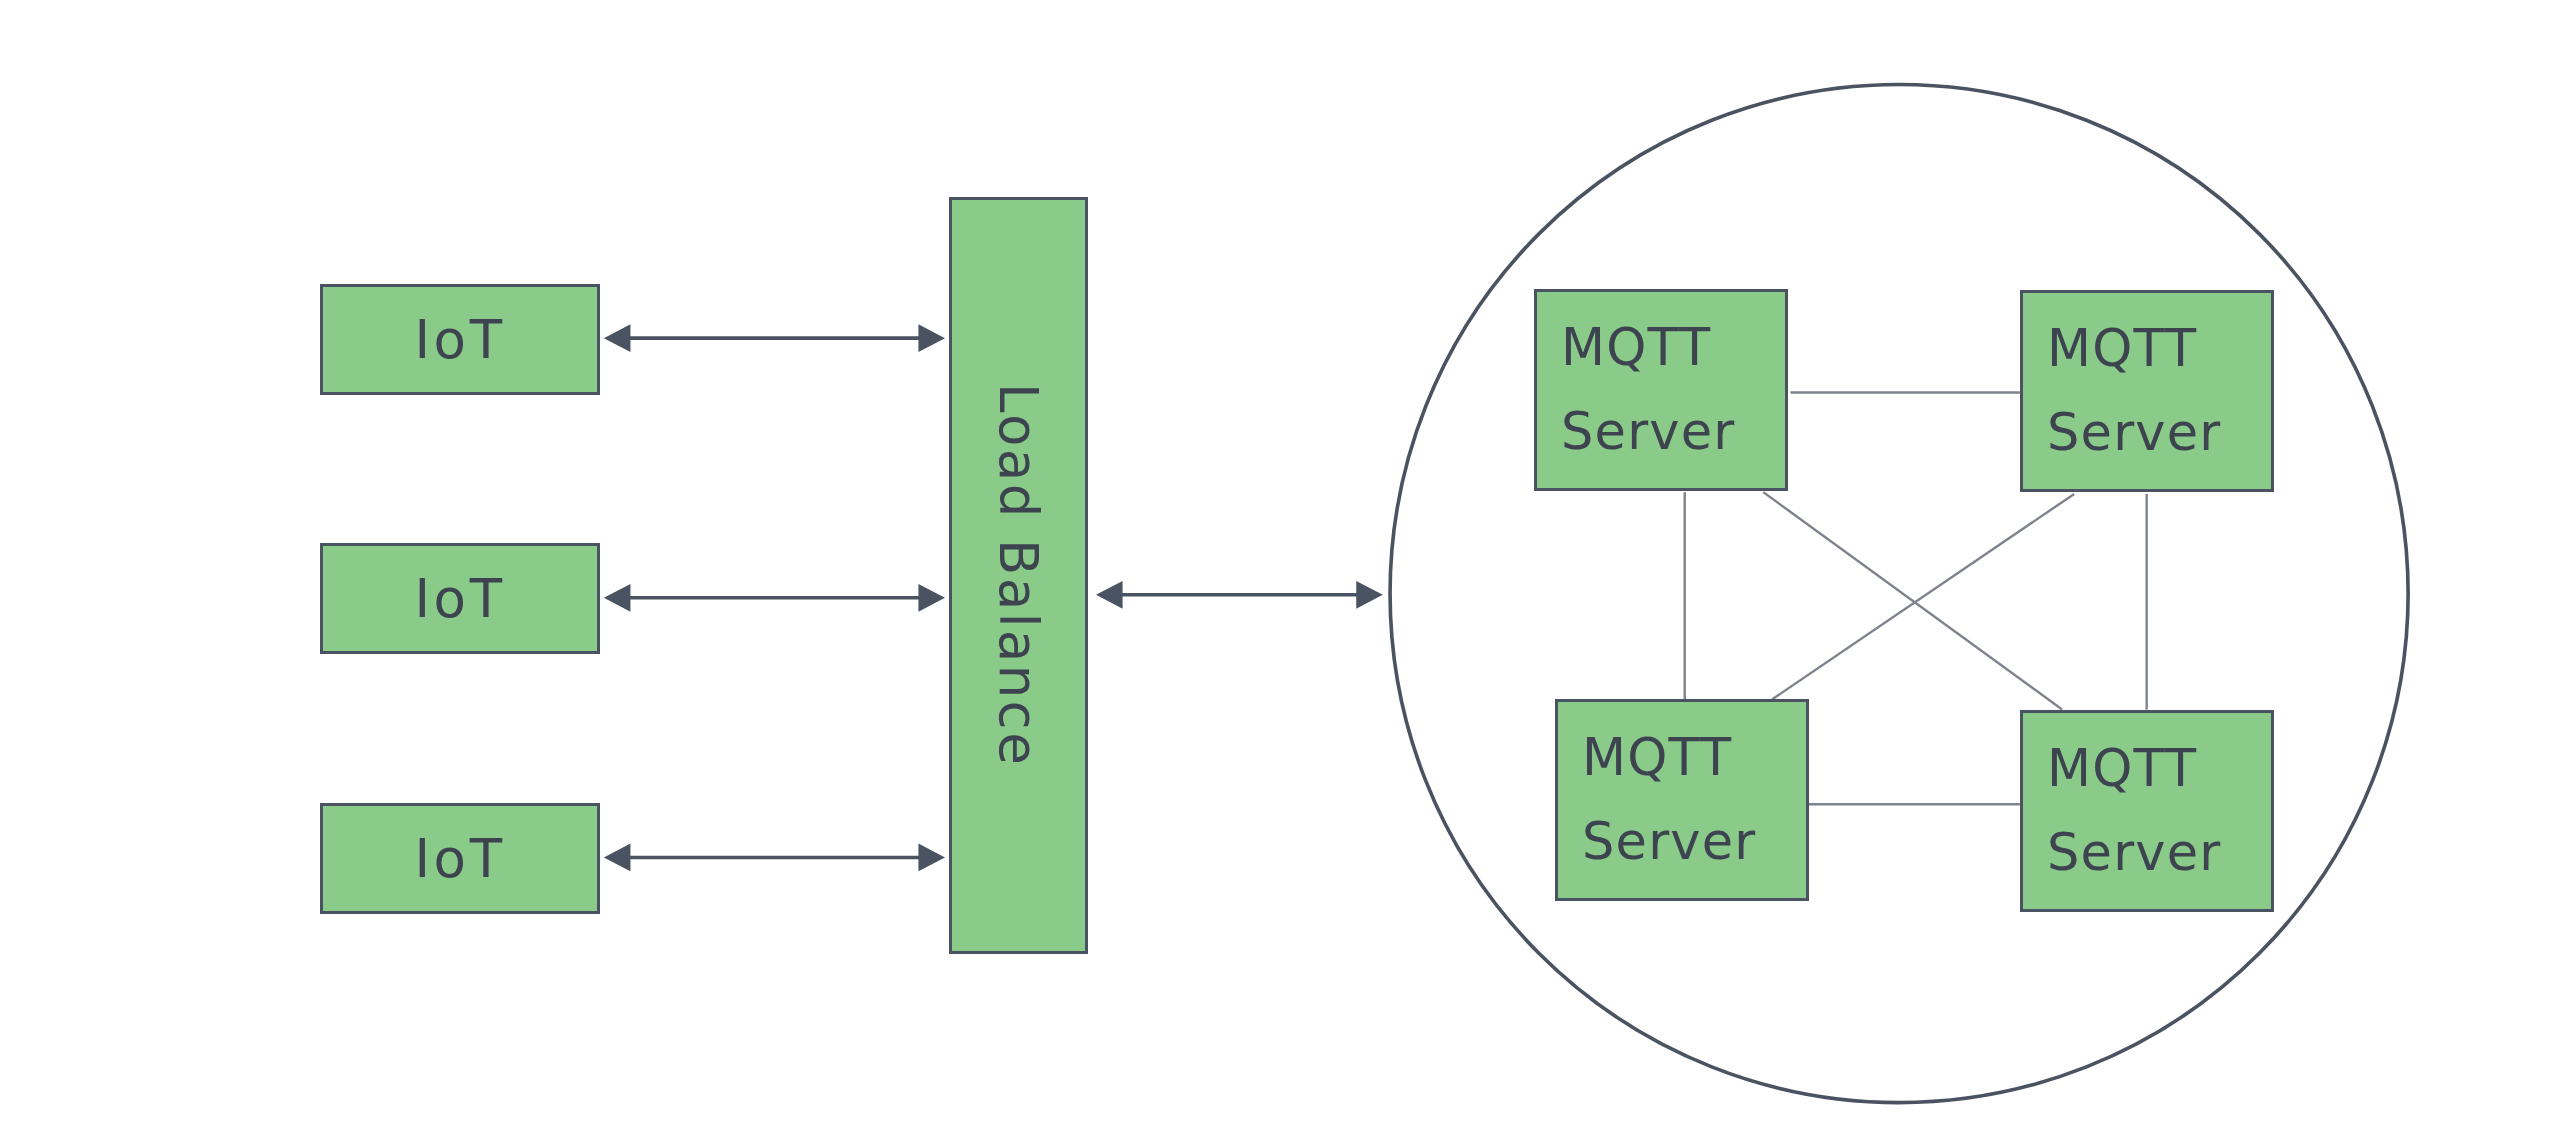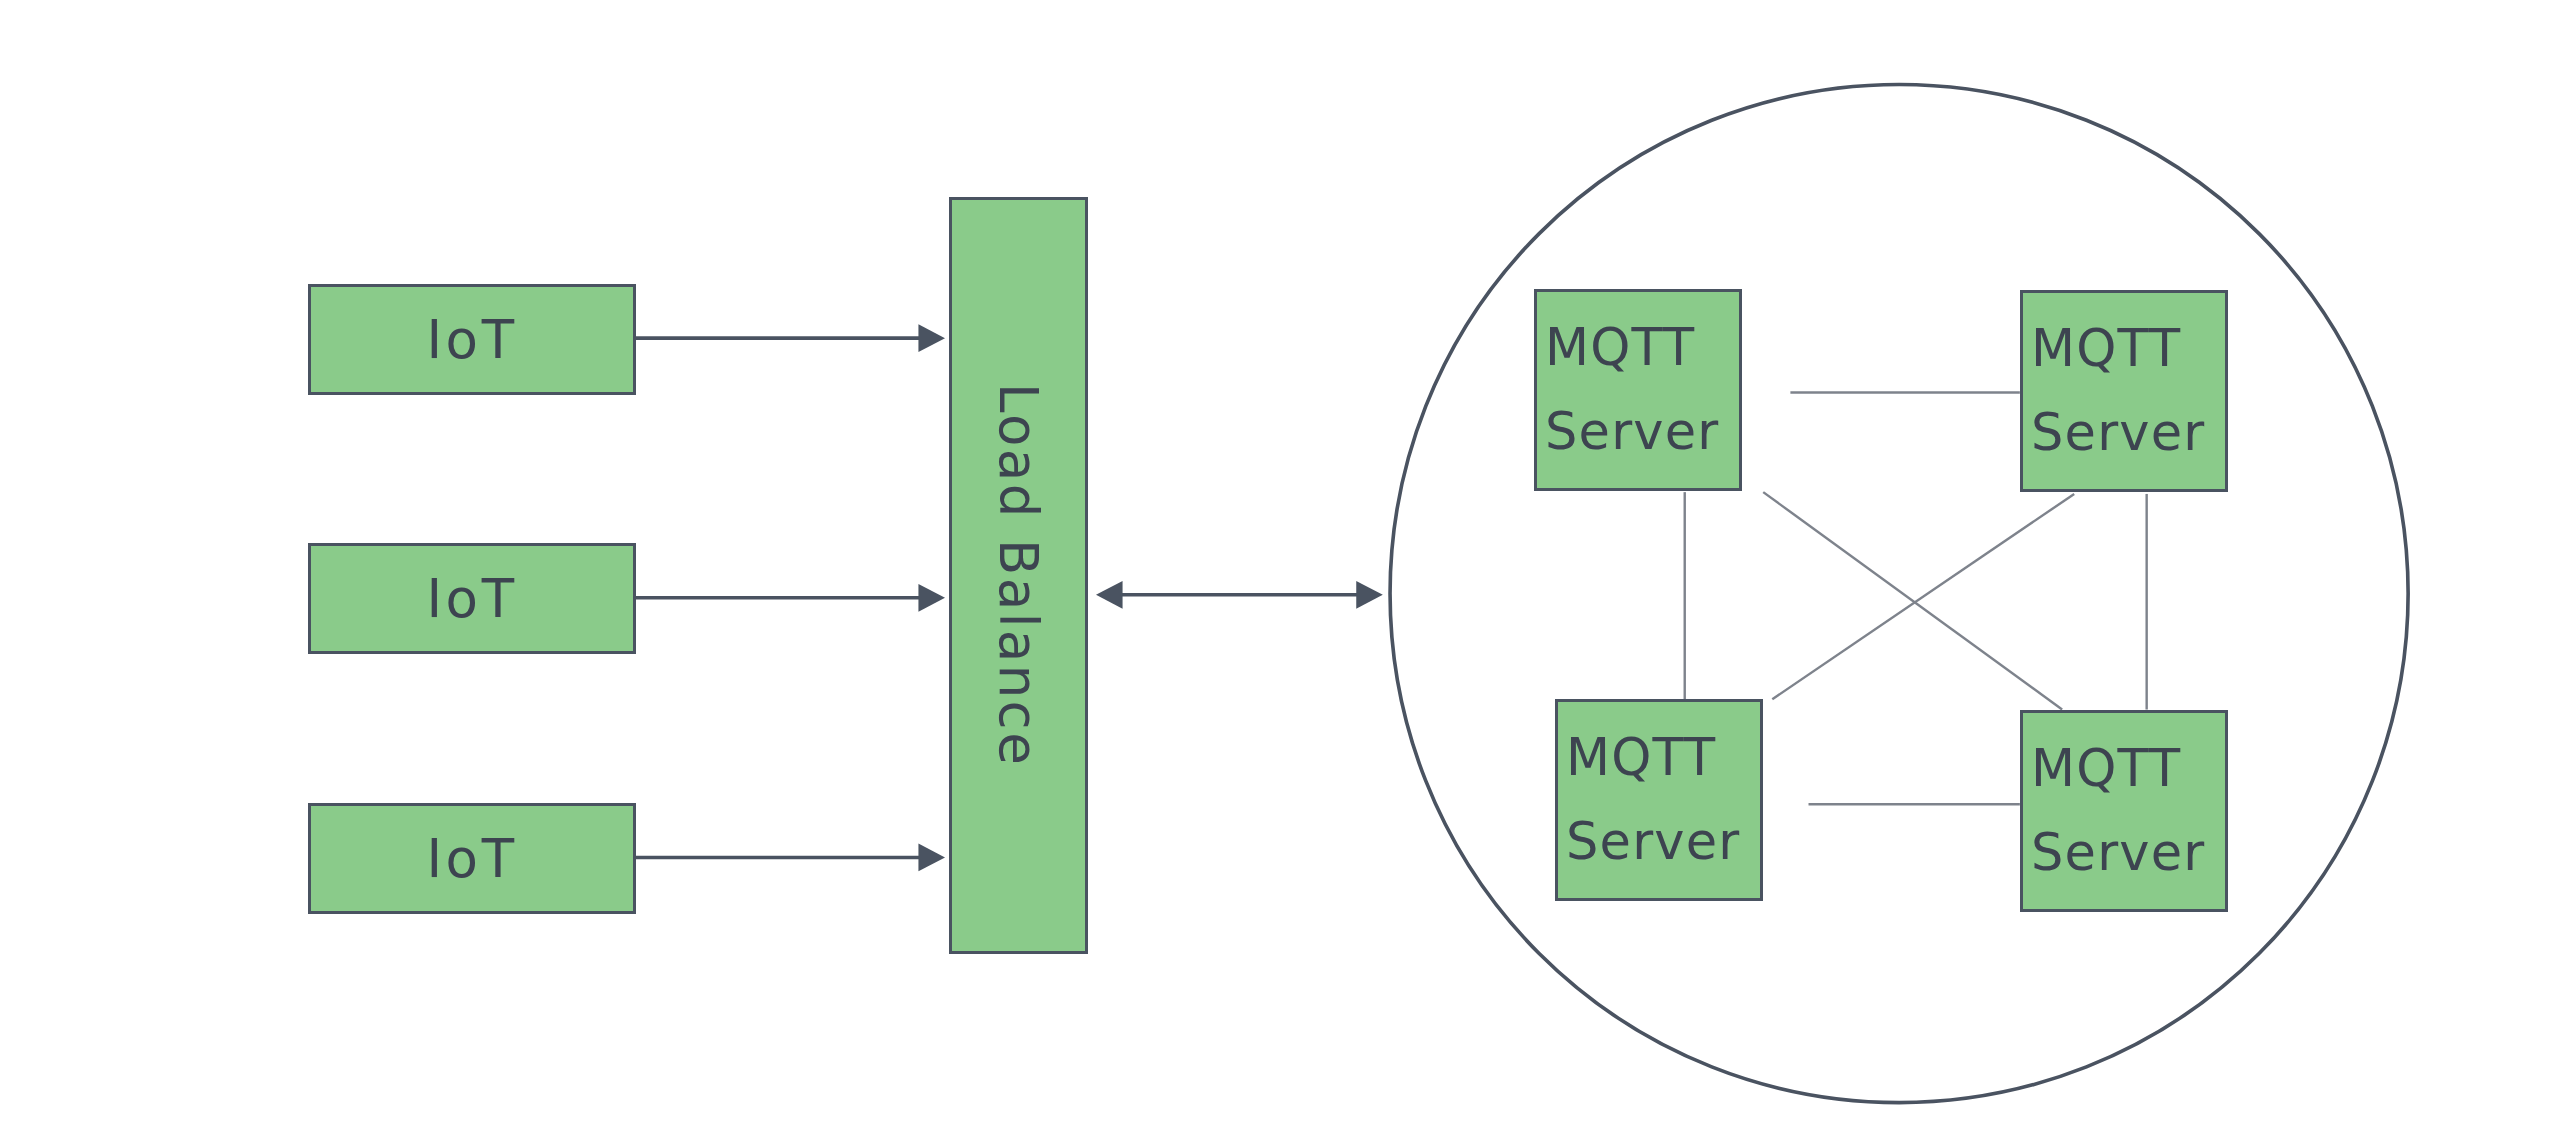--- a/index.html
+++ b/index.html
@@ -25,44 +25,45 @@
     position: absolute;
     background: var(--node_fill, #8ACB8A);
     border: 3.6px solid var(--node_border, #4A5361);
     box-sizing: border-box;
     display: flex;
     align-items: center;
     justify-content: center;
     color: var(--text, #3d4450);
   }
   .iot {
-    width: 328px;
+    width: 280px;
     height: 111px;
     font-size: 53px;
     letter-spacing: 3.6px;
+    margin-left: 12px;
   }
   .lb {
     width: 139px;
     height: 757px;
     font-size: 53px;
   }
   .lb .vtext {
     writing-mode: vertical-rl;
     text-orientation: mixed;
     white-space: nowrap;
     letter-spacing: 2.4px;
   }
   .mqtt {
-    width: 208px;
+    width: 254px;
     height: 202px;
     font-size: 51px;
     flex-direction: column;
     align-items: flex-start;
     justify-content: space-evenly;
-    padding-left: 8px;
+    padding-left: 24px;
     letter-spacing: 1.2px;
   }
   .mqtt span {
     display: block;
     line-height: 1.1;
   }
 </style>
 </head>
 <body>
 

